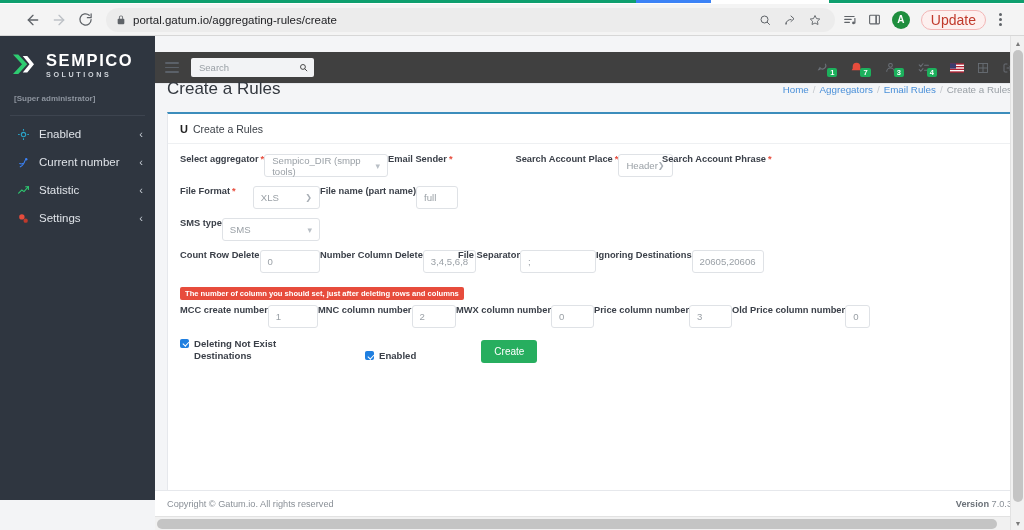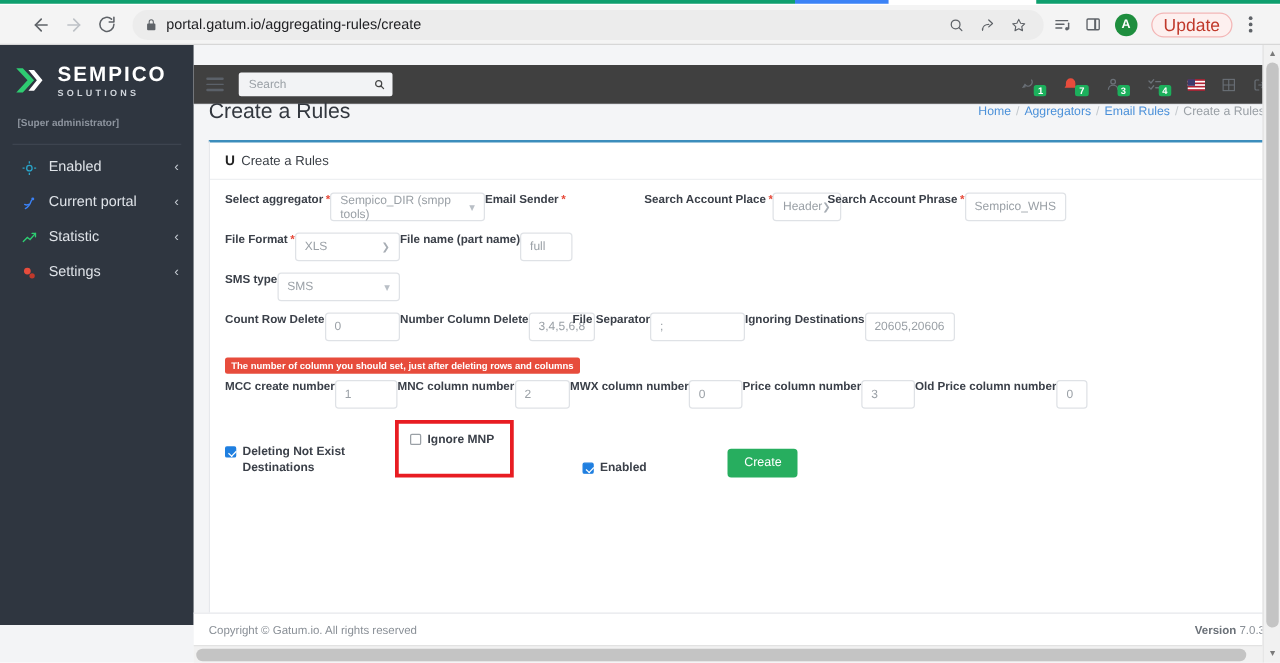--- a/index.html
+++ b/index.html
@@ -318,21 +318,21 @@
     </div>
 
     <div class="side-item">
       <span class="si-ico">
         <svg width="13" height="13" viewBox="0 0 24 24" fill="none" stroke="#3b82f6" stroke-width="2" stroke-linecap="round">
             <path d="M6 20c4-2 7-6 9-12"></path>
             <circle cx="17" cy="6" r="2.2" fill="#3b82f6" stroke="none"></circle>
             <path d="M5 14c2 1 4 1 6 0"></path>
           </svg>
       </span>
-      <span class="si-label">Current portal</span>
+      <span class="si-label">Current number</span>
       <span class="si-chev">‹</span>
     </div>
 
     <div class="side-item">
       <span class="si-ico">
         <svg width="13" height="13" viewBox="0 0 24 24" fill="none" stroke="#2ecc71" stroke-width="2" stroke-linecap="round">
             <polyline points="3 17 9 11 13 14 21 5"></polyline>
             <polyline points="16 5 21 5 21 10"></polyline>
           </svg>
       </span>
@@ -459,30 +459,27 @@
           </div>
           <div class="fg" style="width:136px;justify-content:center;">
             <span class="flabel"><span>Search Account Place</span><span class="req">*</span></span>
             <div class="fctrl select" style="width:128px;">
               <span>Header</span>
               <span class="caret-dn">❯</span>
             </div>
           </div>
           <div class="fg" style="width:138px;">
             <span class="flabel"><span>Search Account Phrase</span><span class="req">*</span></span>
-            <div class="fctrl" style="width:130px;">
-              <span>Sempico_WHS</span>
-            </div>
           </div>
         </div>
 
         <div class="form-row">
           <div class="fg" style="width:140px;">
             <span class="flabel"><span>File Format</span><span class="req">*</span></span>
-            <div class="fctrl select" style="width:120px;">
+            <div class="fctrl select" style="width:120px;margin-left:17px;">
               <span>XLS</span>
               <span class="caret-dn">❯</span>
             </div>
           </div>
           <div class="fg" style="width:138px;text-align:right;">
             <span class="flabel">File name (part name)</span>
             <div class="fctrl" style="width:130px;">
               <span>full</span>
             </div>
           </div>
@@ -559,26 +556,20 @@
             <div class="fctrl" style="width:130px;">
               <span>0</span>
             </div>
           </div>
         </div>
 
         <div class="check-row">
           <div class="chk-group" style="width:130px;">
             <span class="chkbox checked"></span>
             <span class="chk-label" style="max-width:95px;">Deleting Not Exist Destinations</span>
-          </div>
-          <div class="highlight-box" style="margin-left:6px;width:95px;">
-            <div class="chk-group">
-              <span class="chkbox"></span>
-              <span class="chk-label">Ignore MNP</span>
-            </div>
           </div>
           <div class="chk-group" style="margin-left:55px;margin-top:7px;">
             <span class="chkbox checked"></span>
             <span class="chk-label">Enabled</span>
           </div>
           <button class="btn-create" style="margin-left:65px;margin-top:3px;">Create</button>
         </div>
 
       </div>
     </div>

